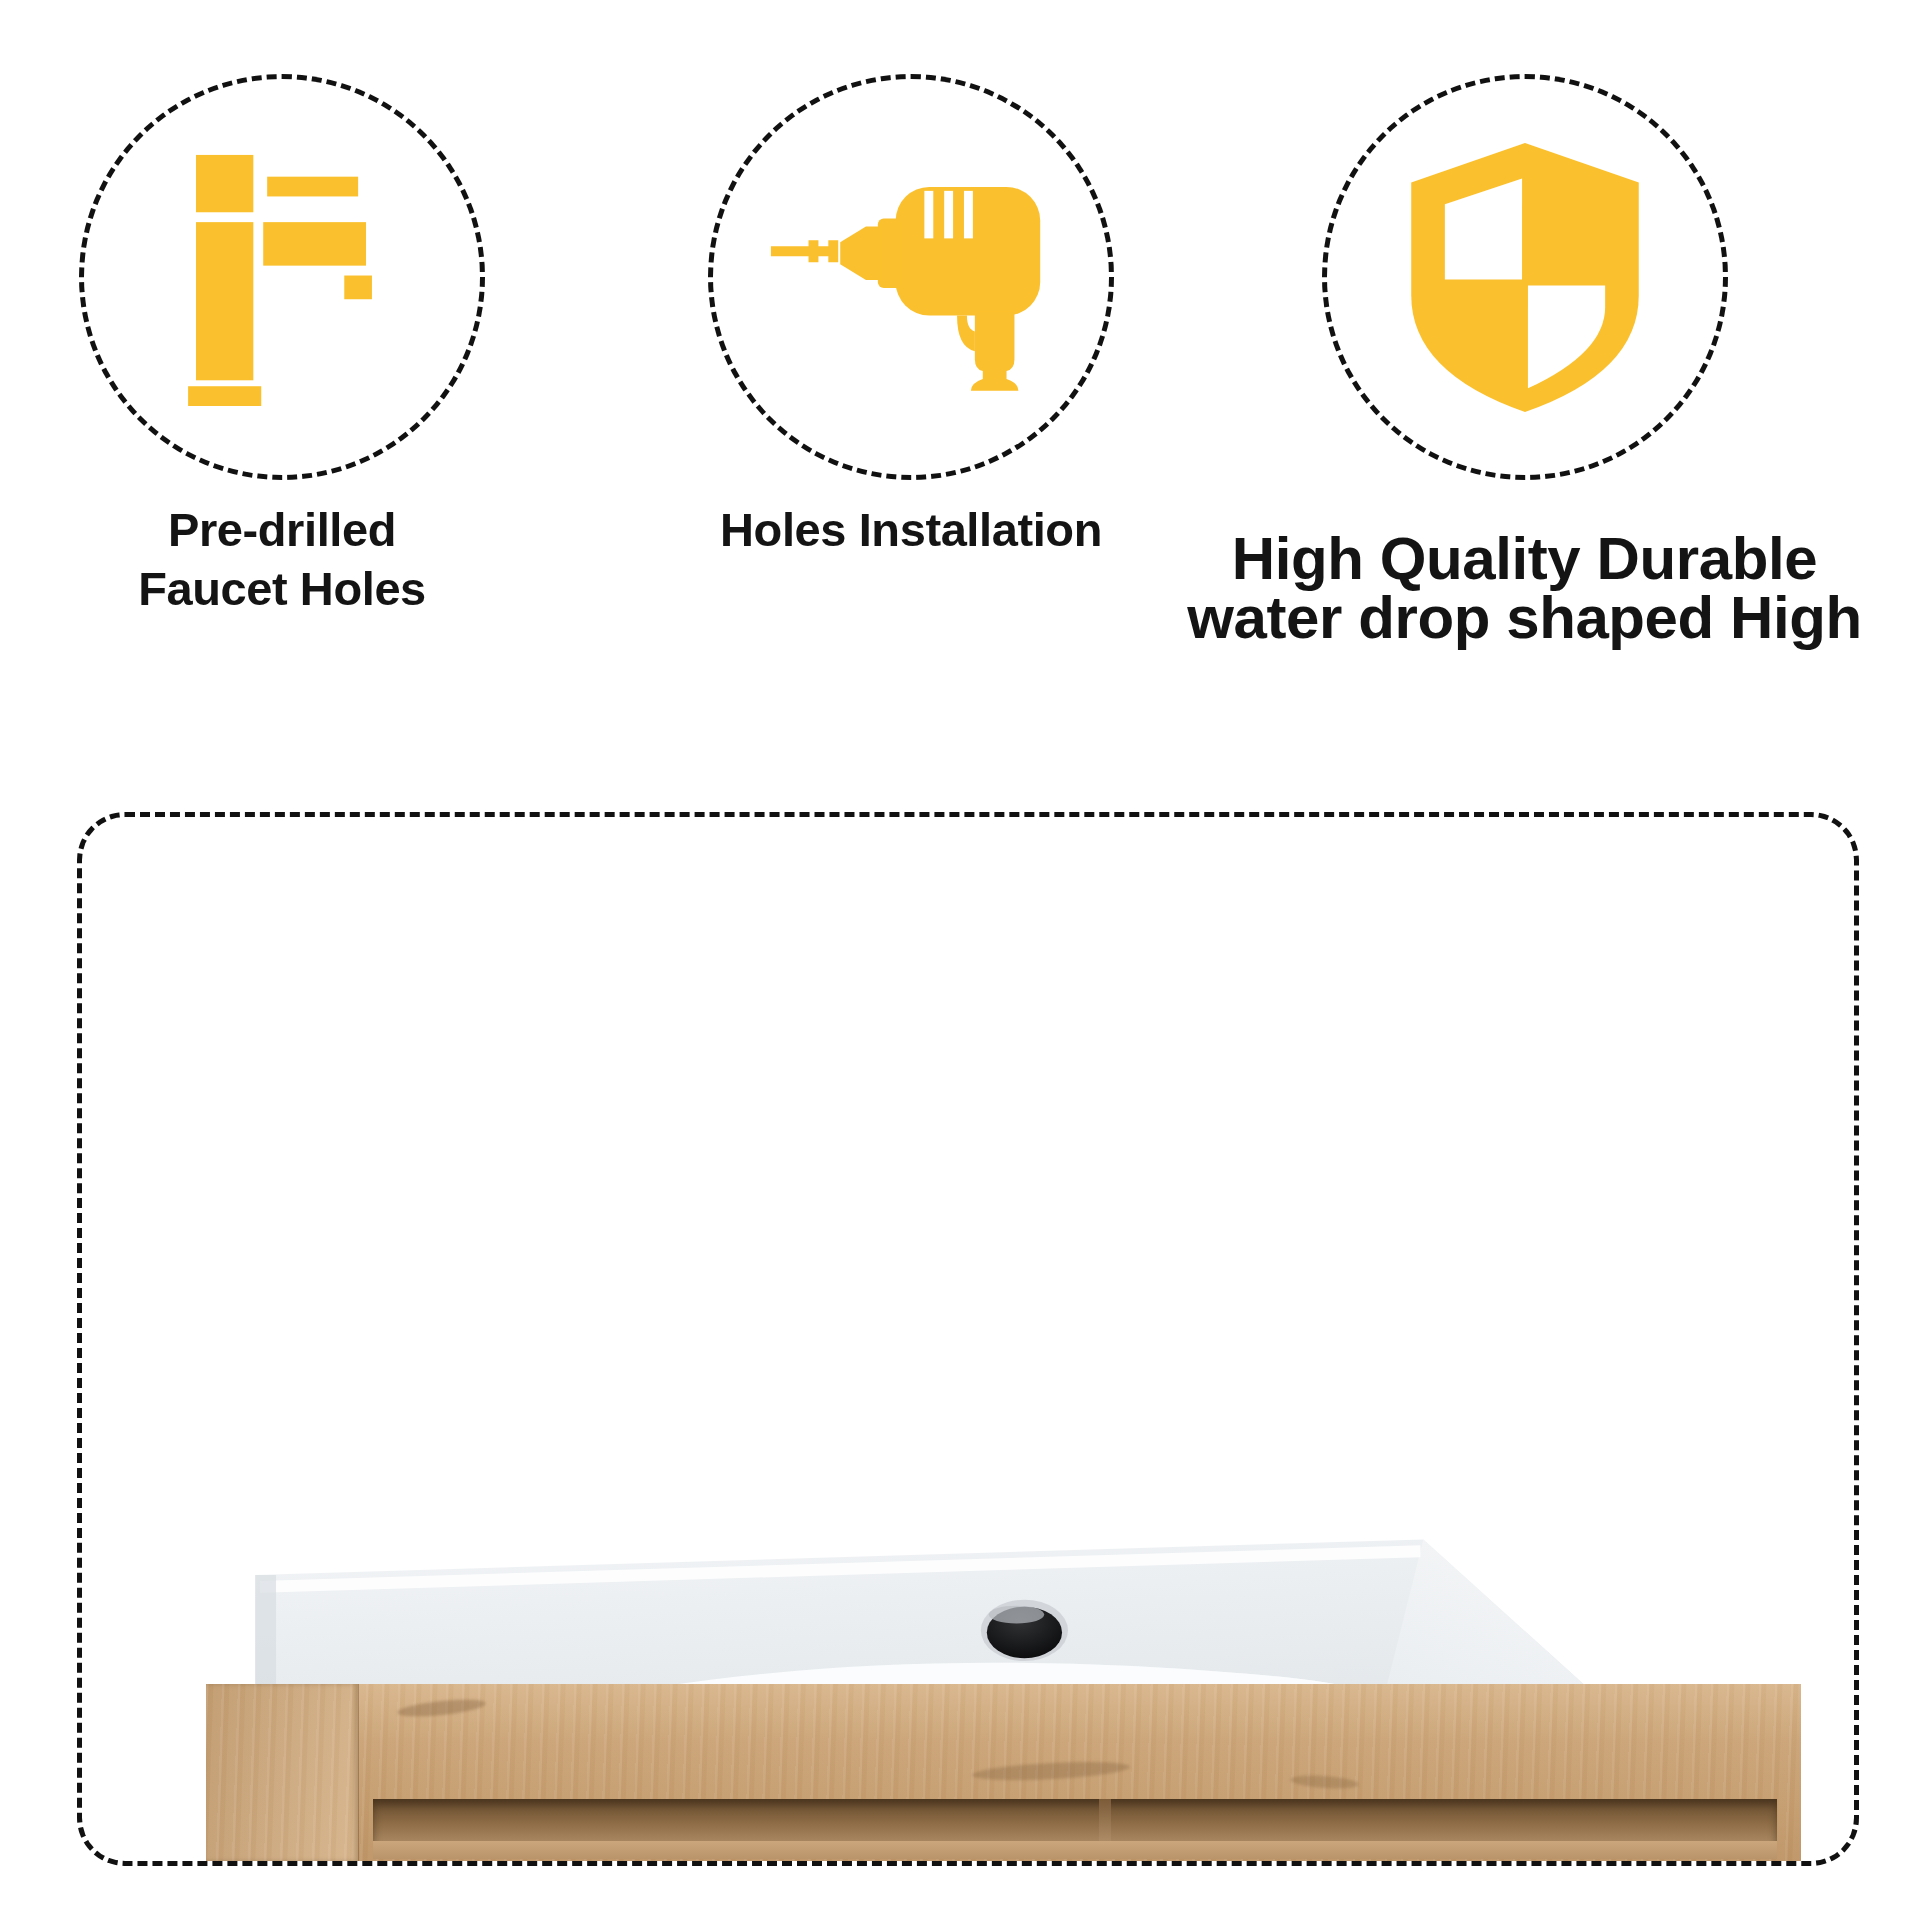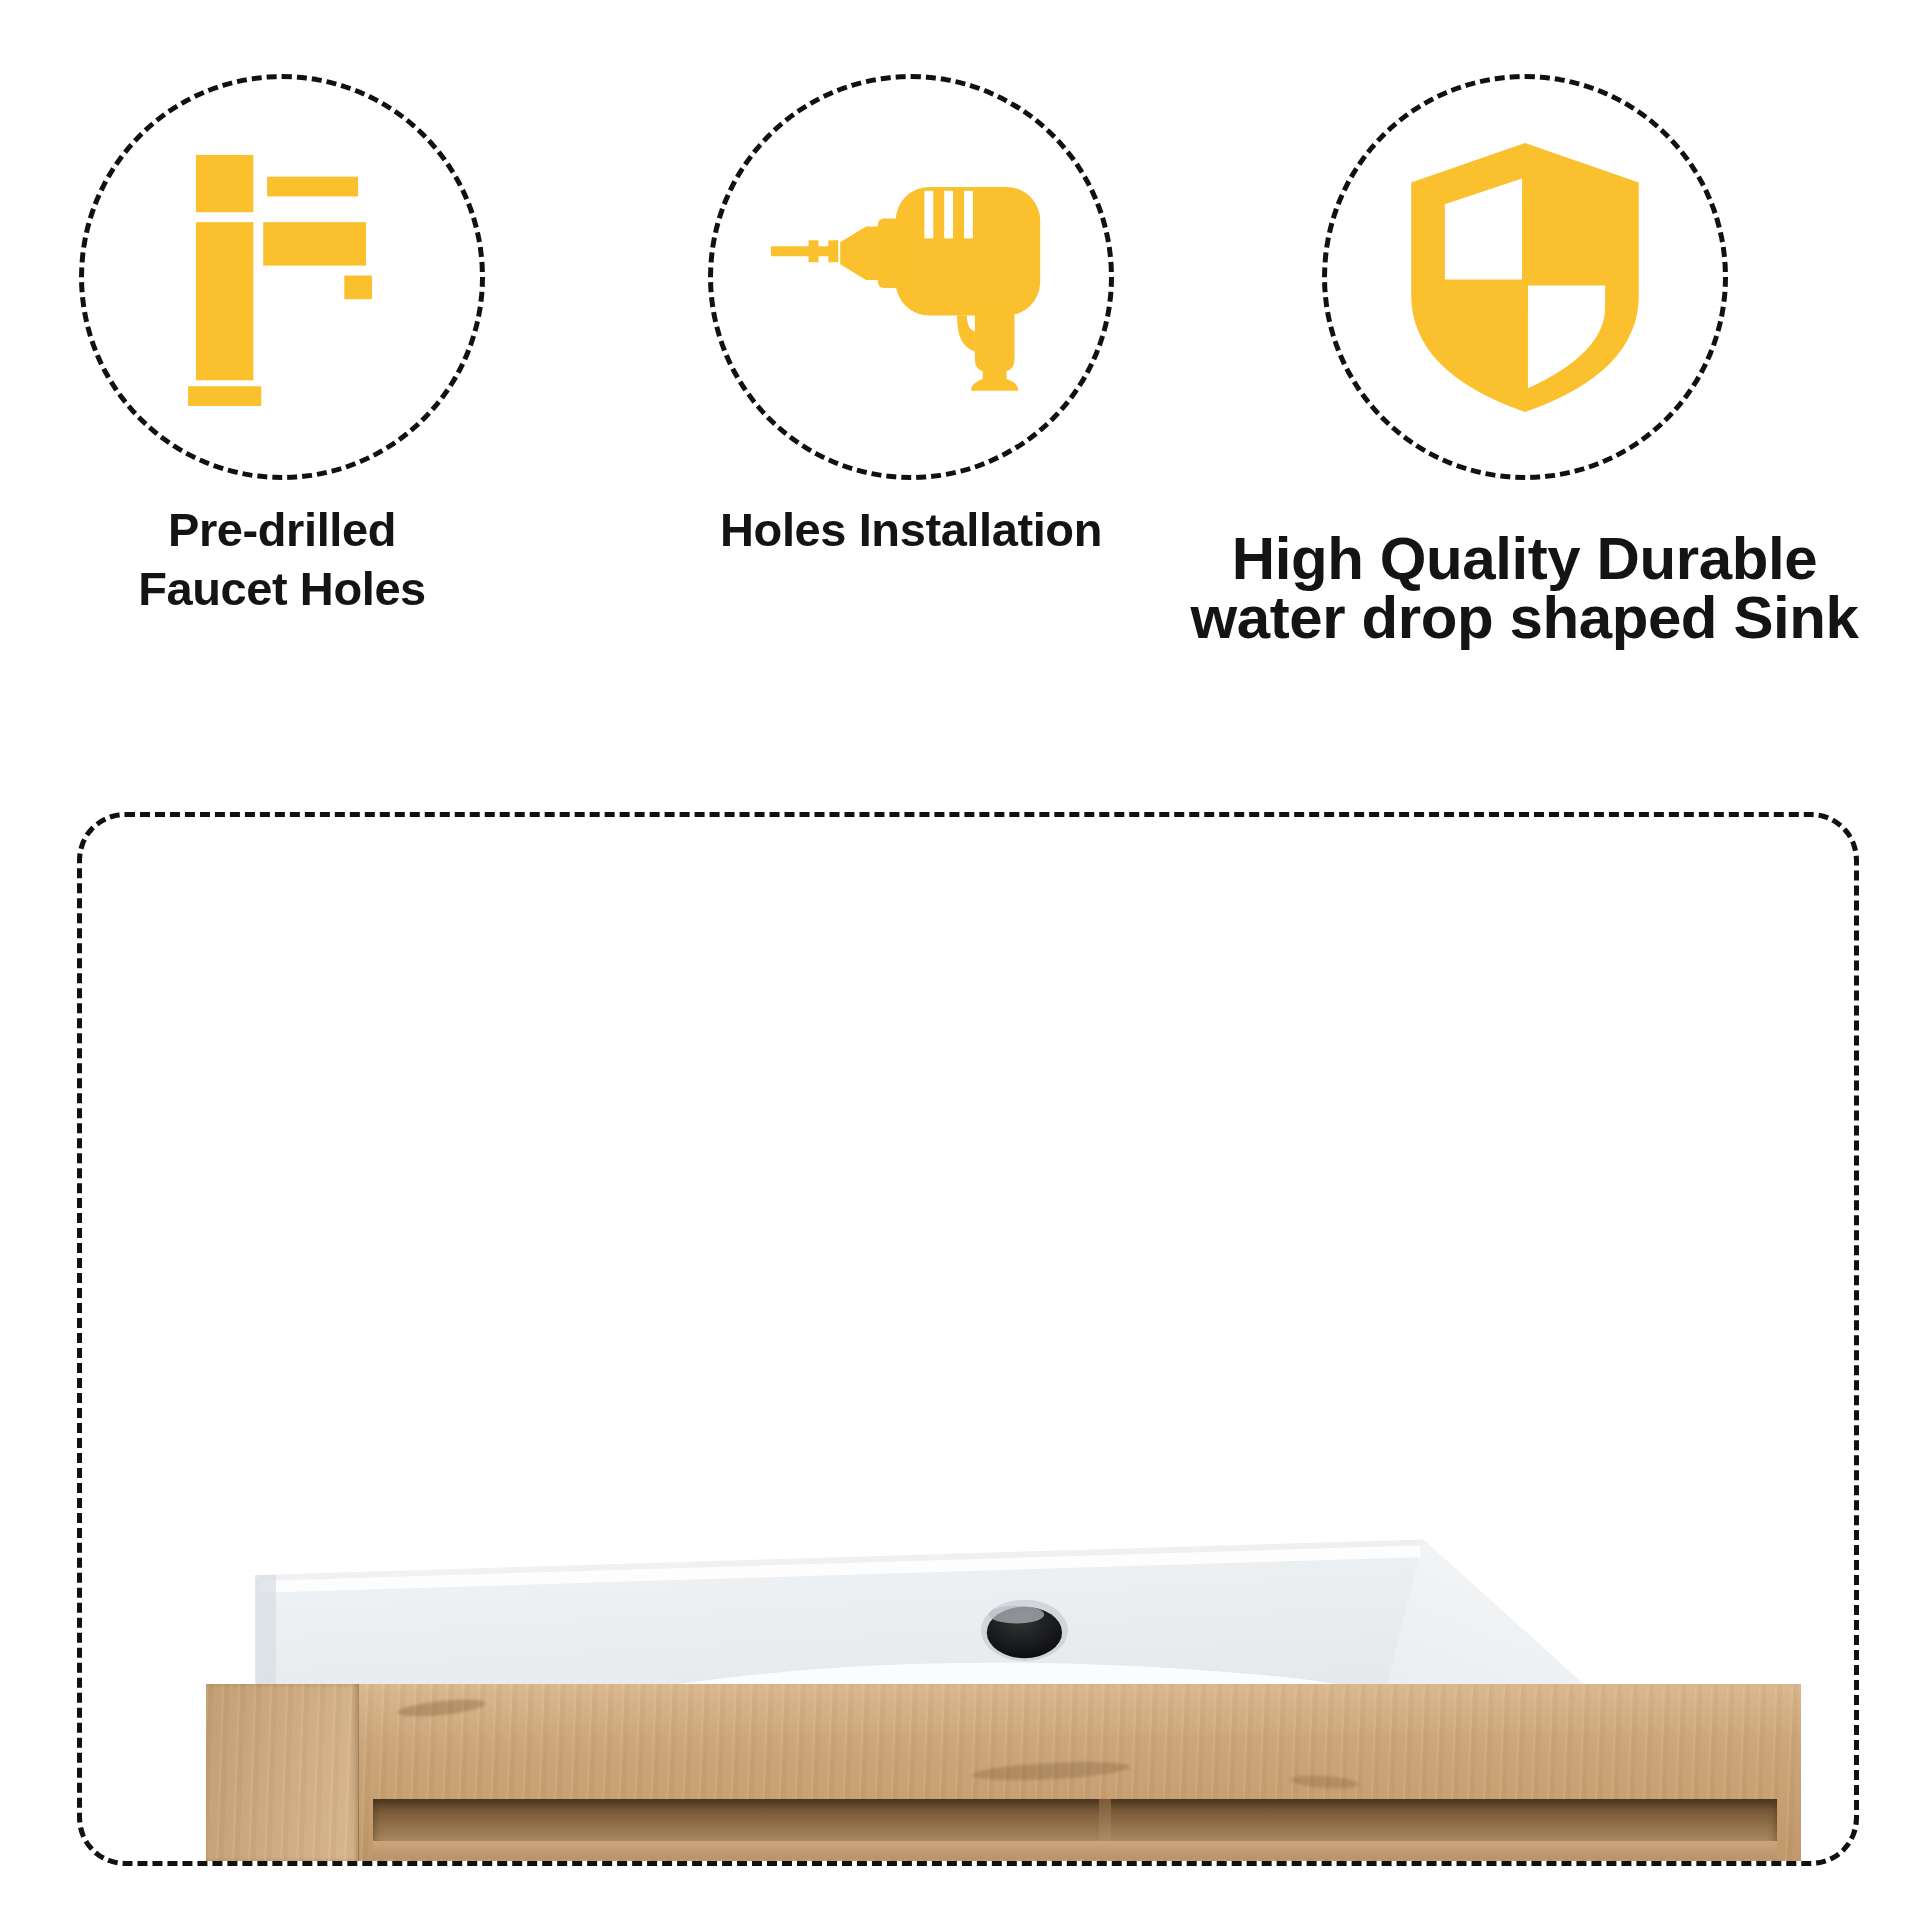--- a/index.html
+++ b/index.html
@@ -99,21 +99,21 @@
           <path d="M125,4 L240,44 L240,158 Q240,236 125,276 Q10,236 10,158 L10,44 Z" fill="#FBC02D"></path>
 
           <path d="M44,66 L122,40 L122,142 L44,142 Z" fill="#ffffff"></path>
 
           <path d="M128,148 L206,148 L206,170 Q206,216 128,252 Z" fill="#ffffff"></path>
         </svg>
       </div>
     </div>
     <div class="feature-label">
       <div>High Quality Durable</div>
-      <div>water drop shaped Sink</div>
+      <div>water drop shaped High</div>
     </div>
   </div>
 </div>
 
 <div id="photo-panel">
   <div id="photo-inner">
     <svg class="sink-svg" viewBox="0 0 1790 1055" preserveAspectRatio="none">
       <defs>
         <linearGradient id="topGrad" x1="0" y1="0" x2="0.25" y2="1">
           <stop offset="0" stop-color="#F2F4F6"></stop>

